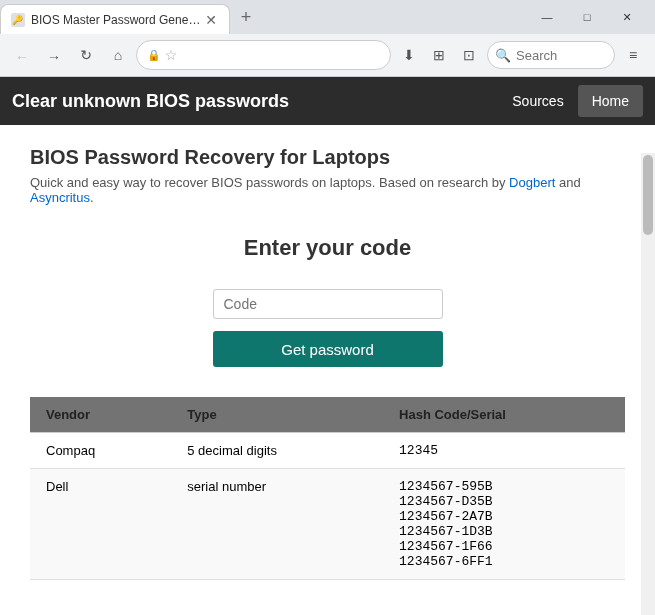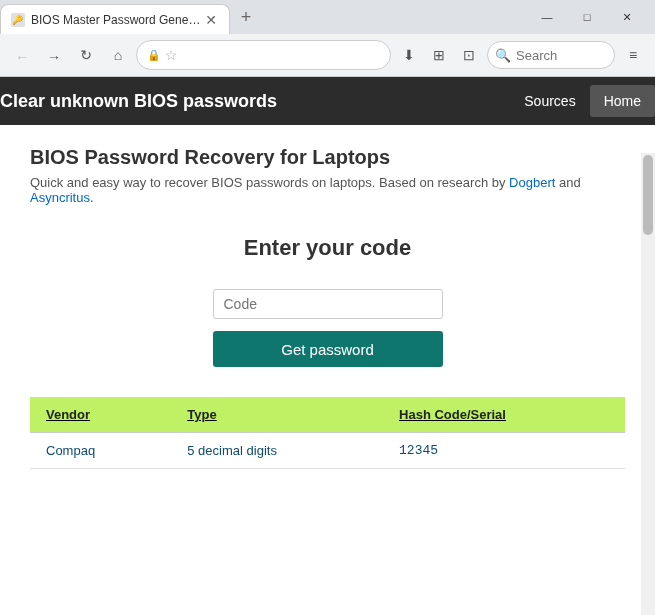--- a/index.html
+++ b/index.html
@@ -26,41 +26,41 @@
     .lock-icon { font-size: 11px; color: #333; }
     .address-text { flex: 1; font-size: 13px; color: #333; outline: none; border: none; }
     .star-icon { color: #aaa; font-size: 14px; }
     .toolbar-icons { display: flex; align-items: center; gap: 2px; }
     .toolbar-icon-btn { width: 28px; height: 28px; border-radius: 50%; border: none; background: none; cursor: pointer; display: flex; align-items: center; justify-content: center; font-size: 14px; color: #555; }
     .search-box-wrap { display: flex; align-items: center; background: #fff; border: 1px solid #ccc; border-radius: 20px; height: 28px; padding: 0 8px; gap: 4px; min-width: 120px; }
     .search-box-input { border: none; outline: none; font-size: 13px; color: #333; width: 90px; }
     .menu-btn { width: 28px; height: 28px; display: flex; align-items: center; justify-content: center; cursor: pointer; }
 
     
-    .site-nav { background: #2c2c2c; display: flex; align-items: center; height: 48px; padding: 0 0; }
+    .site-nav { background: #2c2c2c; display: flex; align-items: center; height: 48px; padding: 0 12px; }
     .site-nav-title { color: #fff; font-size: 18px; font-weight: bold; flex: 1; }
     .site-nav-links { display: flex; gap: 0; }
     .nav-link { color: #fff; padding: 8px 14px; font-size: 14px; cursor: pointer; text-decoration: none; border-radius: 3px; }
     .nav-link.active { background: #555; }
 
     .site-content { padding: 21px 30px; }
     .page-heading { font-size: 20px; font-weight: bold; color: #333; margin-bottom: 6px; }
     .page-desc { font-size: 13px; color: #555; margin-bottom: 30px; }
     .page-desc a { color: #0066cc; text-decoration: none; }
 
     .code-section { display: flex; flex-direction: column; align-items: center; margin-bottom: 30px; }
     .code-section-title { font-size: 22px; font-weight: bold; color: #333; margin-bottom: 28px; }
     .code-input { width: 230px; height: 30px; border: 1px solid #ccc; border-radius: 3px; padding: 0 10px; font-size: 14px; color: #aaa; outline: none; margin-bottom: 12px; }
     .get-password-btn { width: 230px; height: 36px; background: #0f766e; color: #fff; border: none; border-radius: 3px; font-size: 15px; cursor: pointer; }
 
     
     .vendor-table { width: 100%; border-collapse: collapse; }
-    .vendor-table thead tr { background: #bef264; text-decoration: underline; }
+    .vendor-table thead tr { background: #737373; }
     .vendor-table th { text-align: left; padding: 10px 16px; font-size: 13px; font-weight: bold; color: #222; border-bottom: 1px solid #ccc; }
-    .vendor-table td { padding: 10px 16px; font-size: 13px; color: #0c4a6e; border-bottom: 1px solid #e0e0e0; vertical-align: top; }
+    .vendor-table td { padding: 10px 16px; font-size: 13px; color: #000000; border-bottom: 1px solid #e0e0e0; vertical-align: top; }
     .vendor-table tbody tr:nth-child(even) { background: #f9f9f9; }
     .monospace { font-family: 'Courier New', monospace; font-size: 12px; }
 
     .scrollbar-area { position: absolute; right: 0; top: 76px; width: 14px; height: 540px; background: #f0f0f0; }
     .scrollbar-thumb { width: 10px; height: 80px; background: #bbb; border-radius: 5px; margin: 2px auto; }
 
     .site-wrapper { position: relative; }
   </style>
 </head>
 <body>
@@ -134,20 +134,30 @@
           <th>Type</th>
           <th>Hash Code/Serial</th>
         </tr>
       </thead>
       <tbody>
         <tr>
           <td>Compaq</td>
           <td>5 decimal digits</td>
           <td class="monospace">12345</td>
         </tr>
+        <tr>
+          <td>Dell</td>
+          <td>serial number</td>
+          <td class="monospace" style="white-space: pre-line;">1234567-595B
+1234567-D35B
+1234567-2A7B
+1234567-1D3B
+1234567-1F66
+1234567-6FF1</td>
+        </tr>
       </tbody>
     </table>
   </div>
 
   <div class="scrollbar-area">
     <div class="scrollbar-thumb"></div>
   </div>
 </div>
 
 </body></html>

